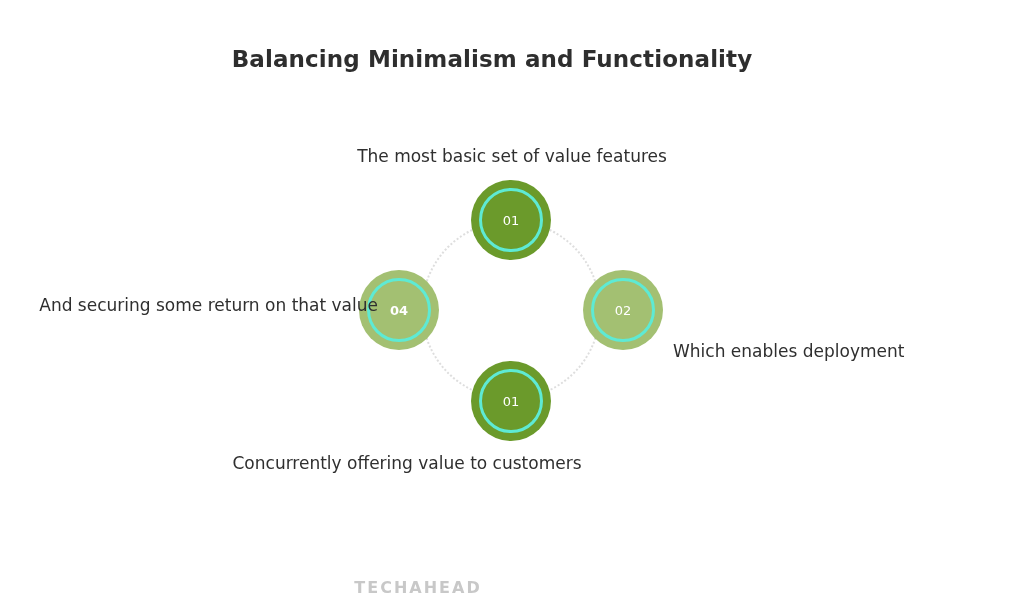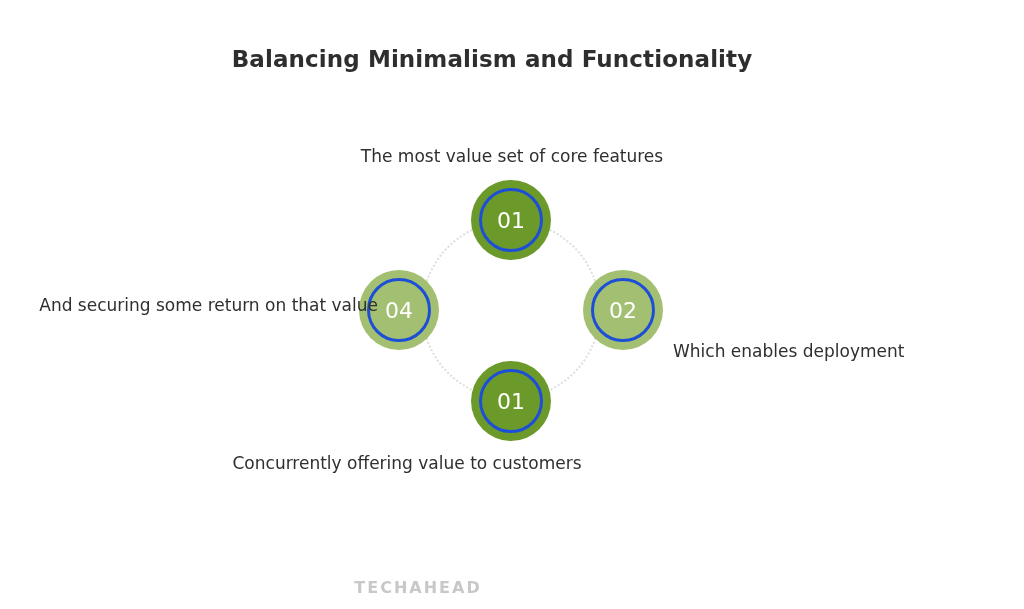--- a/index.html
+++ b/index.html
@@ -4,23 +4,23 @@
 <style>
   html, body { margin:0; padding:0; background:#ffffff; }
   body { width:1024px; height:609px; position:relative; overflow:hidden;
          font-family:"DejaVu Sans", sans-serif; color:#2b2b2b; }
   .title { position:absolute; top:46px; left:0; width:984px; text-align:center;
            font-size:23px; font-weight:bold; color:#2e2e2e; letter-spacing:0.1px; }
   .ring { position:absolute; left:421px; top:220px; width:180px; height:180px;
           border:2px dotted #dedede; border-radius:50%; box-sizing:border-box; }
   .node { position:absolute; width:80px; height:80px; border-radius:50%;
           display:flex; align-items:center; justify-content:center; }
-  .node .inner { width:64px; height:64px; border-radius:50%; border:3px solid #1d4ed8;
+  .node .inner { width:64px; height:64px; border-radius:50%; border:3px solid #5eead4;
                  box-sizing:border-box; display:flex; align-items:center; justify-content:center;
-                 color:#ffffff; font-size:22px; }
+                 color:#ffffff; font-size:13px; }
   .dark { background:#6b9a2b; }
   .light { background:#a3c072; }
   .label { position:absolute; font-size:17px; color:#2f2f2f; white-space:nowrap; }
   .brand { position:absolute; top:578px; left:0; width:836px; text-align:center;
            font-size:16px; font-weight:bold; color:#c8c8c8; letter-spacing:2px; }
 </style>
 </head>
 <body>
 
 <div class="title">Balancing Minimalism and Functionality</div>
@@ -29,22 +29,22 @@
 
 <div class="node dark" style="left:471px; top:180px;">
   <div class="inner">01</div>
 </div>
 <div class="node light" style="left:583px; top:270px;">
   <div class="inner">02</div>
 </div>
 <div class="node dark" style="left:471px; top:361px;">
   <div class="inner">01</div>
 </div>
-<div class="node light" style="left:359px; top:270px;">
+<div class="node light" style="left:359px; top:270px;font-weight:bold;">
   <div class="inner">04</div>
 </div>
 
-<div class="label" style="left:0; width:1024px; text-align:center; top:146px;">The most value set of core features</div>
+<div class="label" style="left:0; width:1024px; text-align:center; top:146px;">The most basic set of value features</div>
 <div class="label" style="left:673px; top:301px;margin-top:40px;">Which enables deployment</div>
 <div class="label" style="left:0; width:814px; text-align:center; top:453px;">Concurrently offering value to customers</div>
 <div class="label" style="right:646px; top:295px;">And securing some return on that value</div>
 
 <div class="brand">TECHAHEAD</div>
 
 </body></html>

